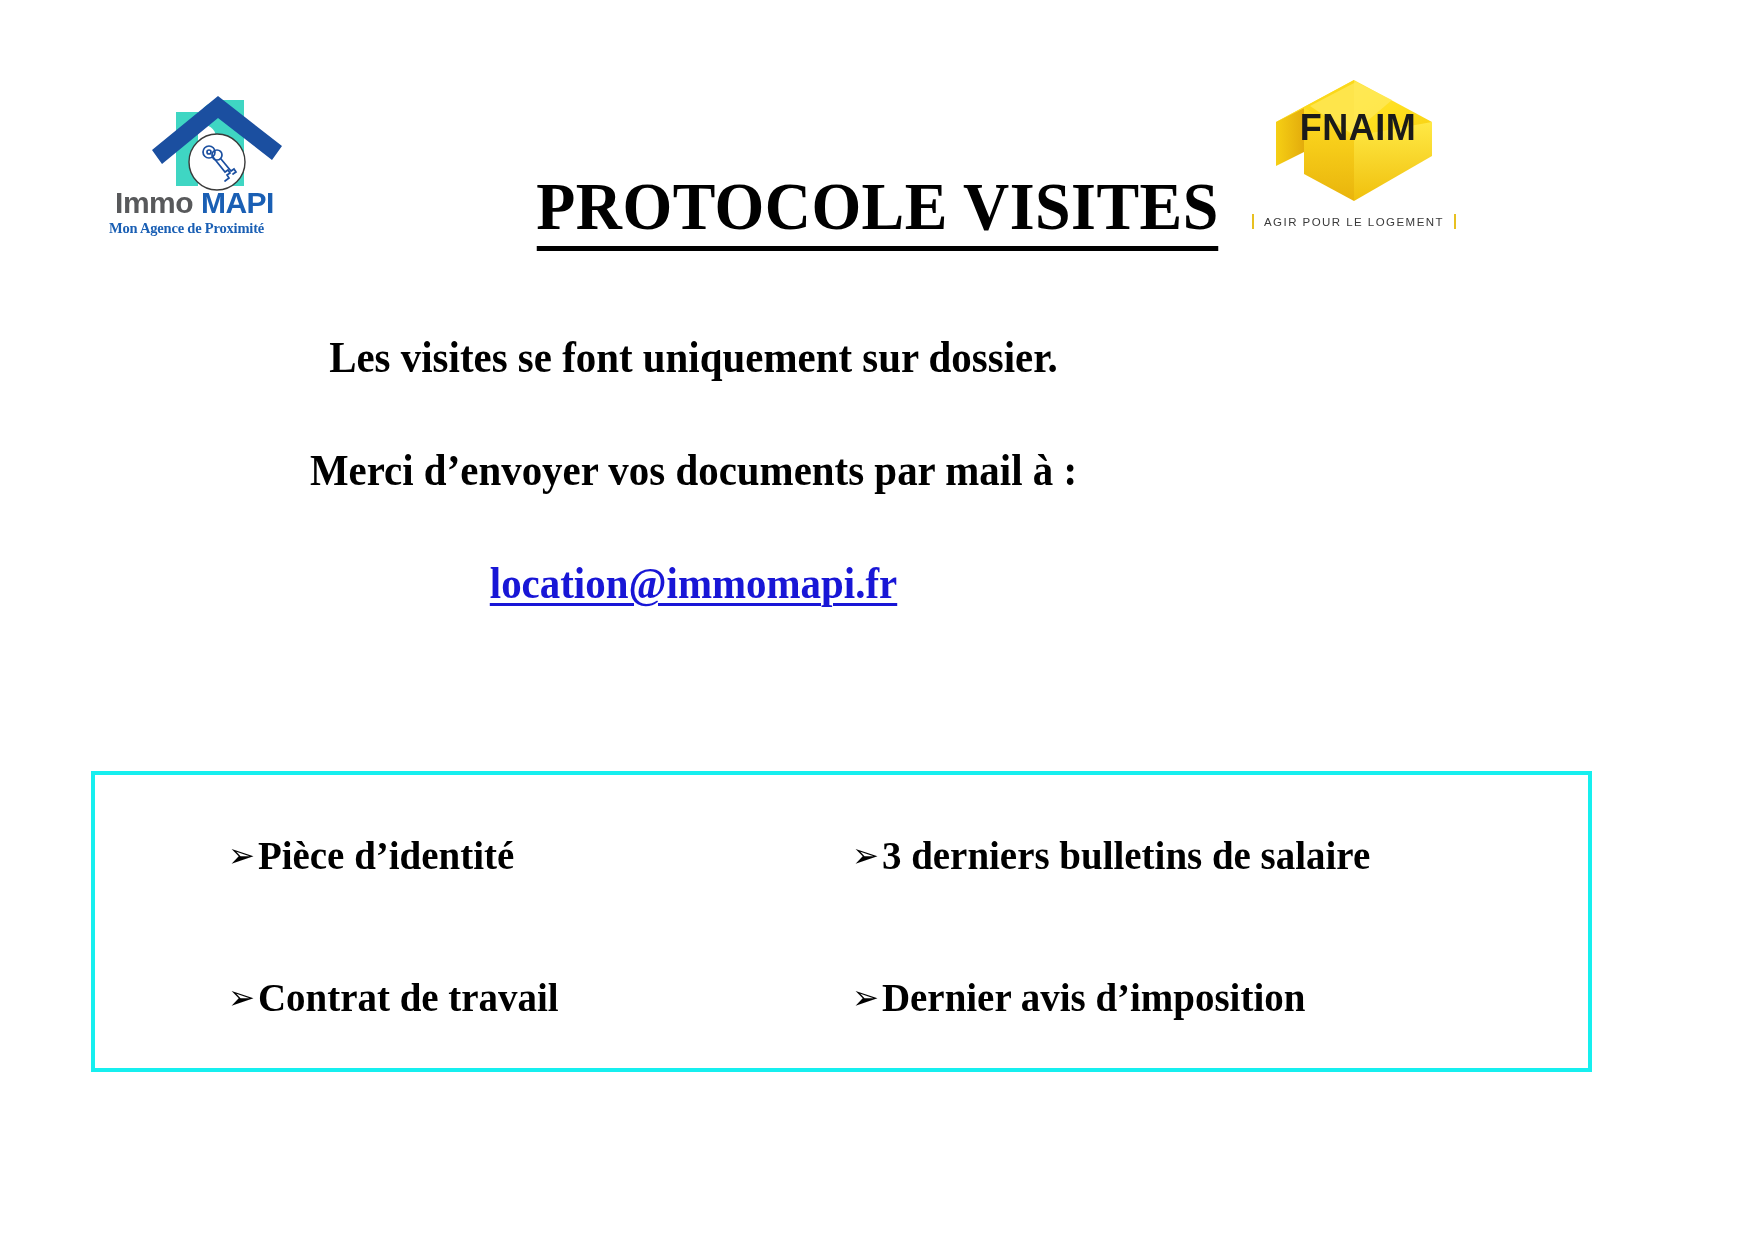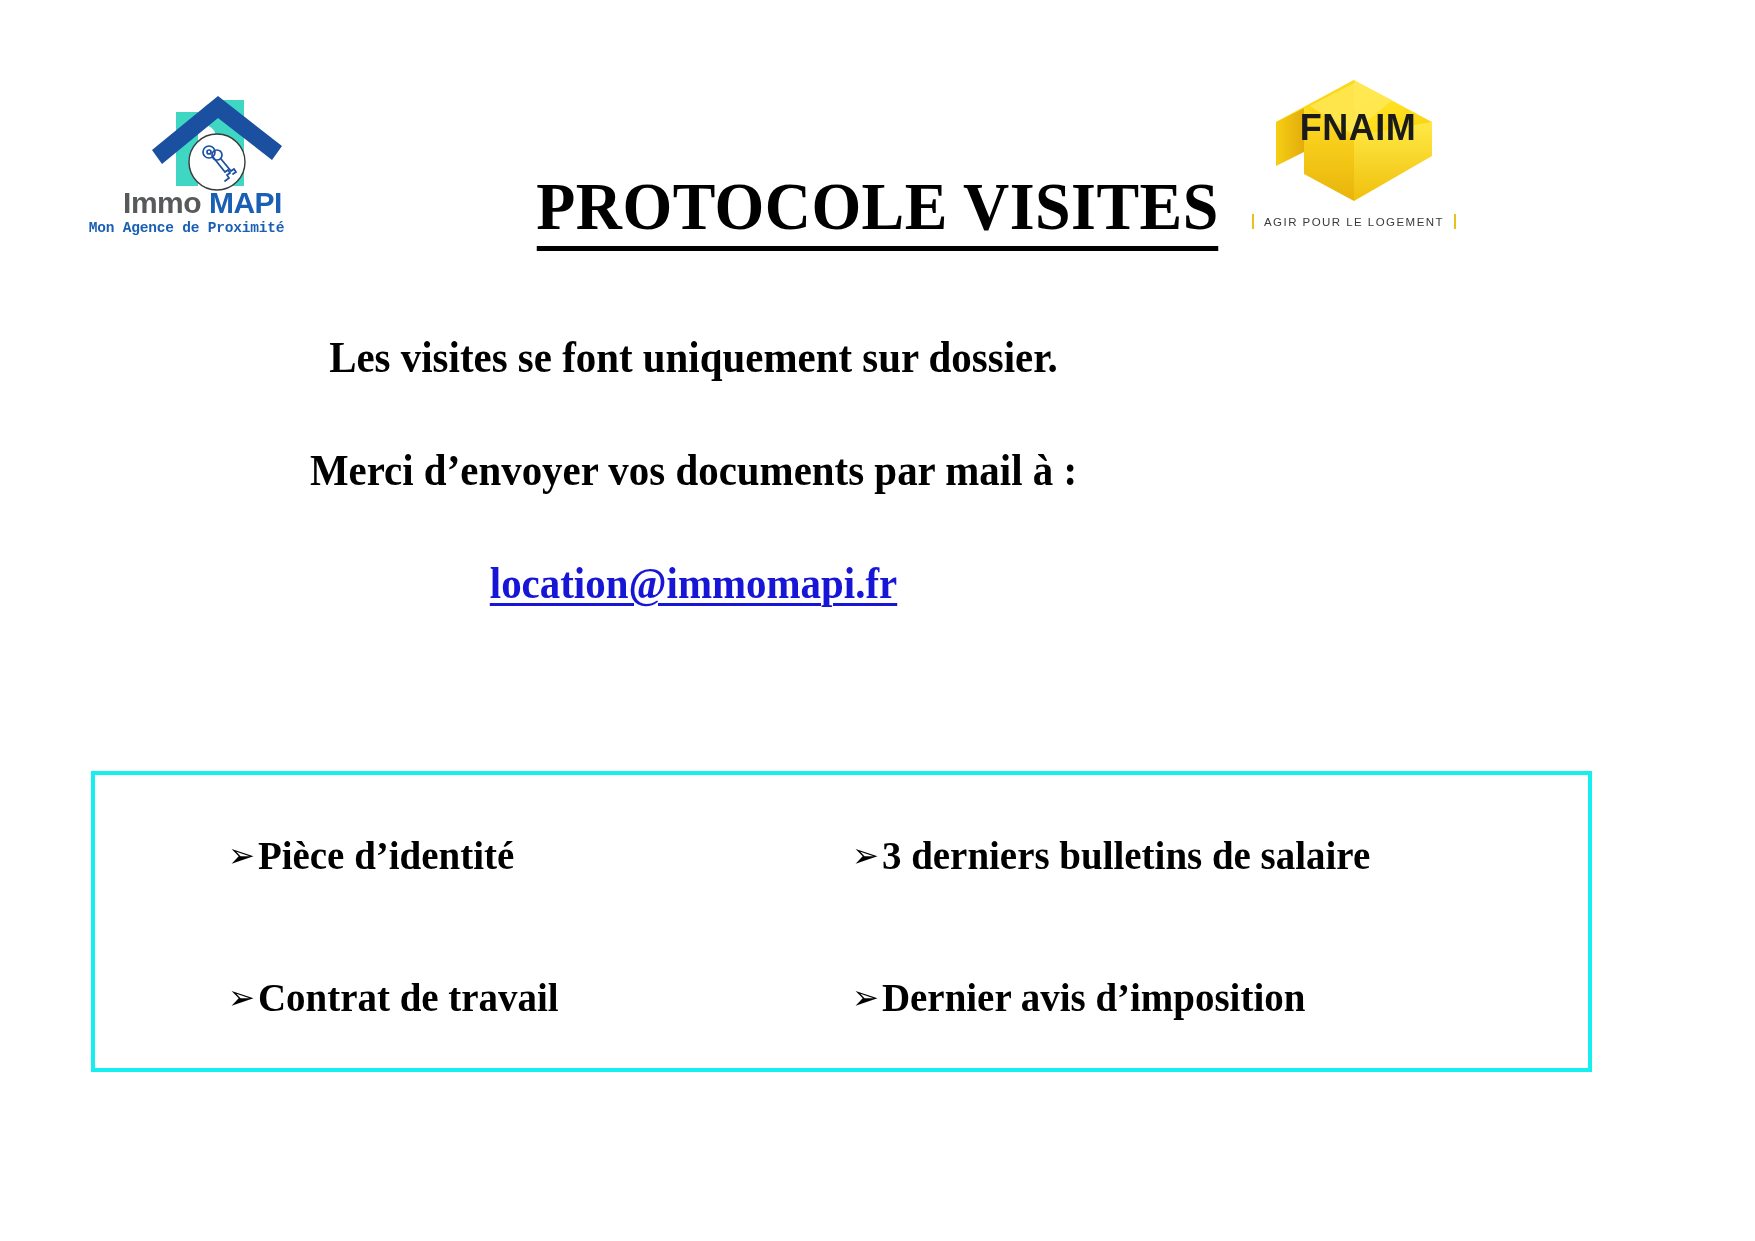--- a/index.html
+++ b/index.html
@@ -47,40 +47,40 @@
   }
   .mapi-keycircle {
     position: absolute;
     left: 103px;
     top: 48px;
     width: 60px;
     height: 60px;
   }
   .mapi-wordmark {
     position: absolute;
-    left: 16px;
+    left: 8px;
     top: 104px;
     width: 205px;
     text-align: center;
     font-family: "Liberation Sans", sans-serif;
     font-weight: bold;
     font-size: 30px;
     letter-spacing: -0.5px;
     line-height: 1;
     white-space: nowrap;
   }
   .mapi-immo { color: #58595b; }
   .mapi-mapi { color: #1a5fb4; }
   .mapi-tagline {
     position: absolute;
     left: 0;
     top: 136px;
     width: 205px;
     text-align: center;
-    font-family: Liberation Mono, monospace;
+    font-family: Liberation Serif, serif;
     font-weight: bold;
     font-size: 14.5px;
     color: #1a5fb4;
     letter-spacing: -0.2px;
     white-space: nowrap;
   }
 
   
   .fnaim-logo {
     position: absolute;

